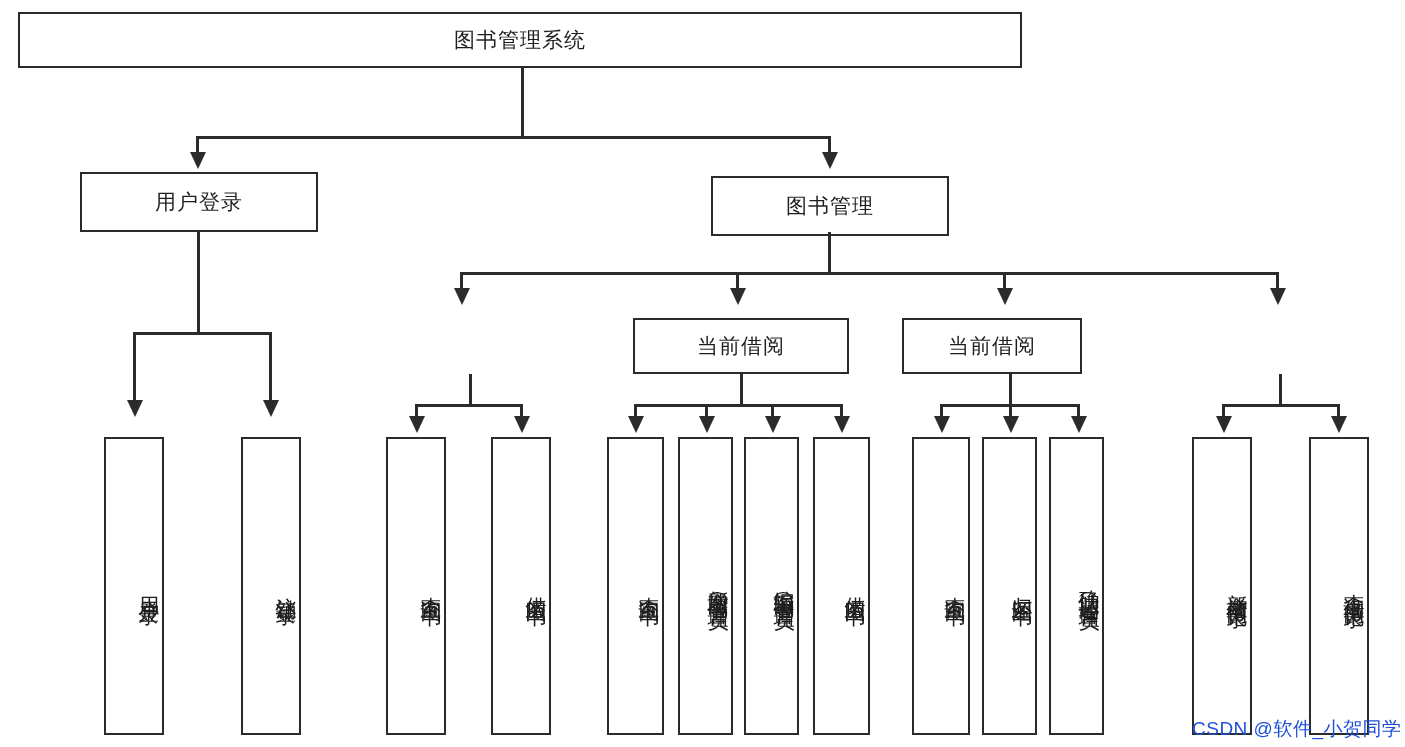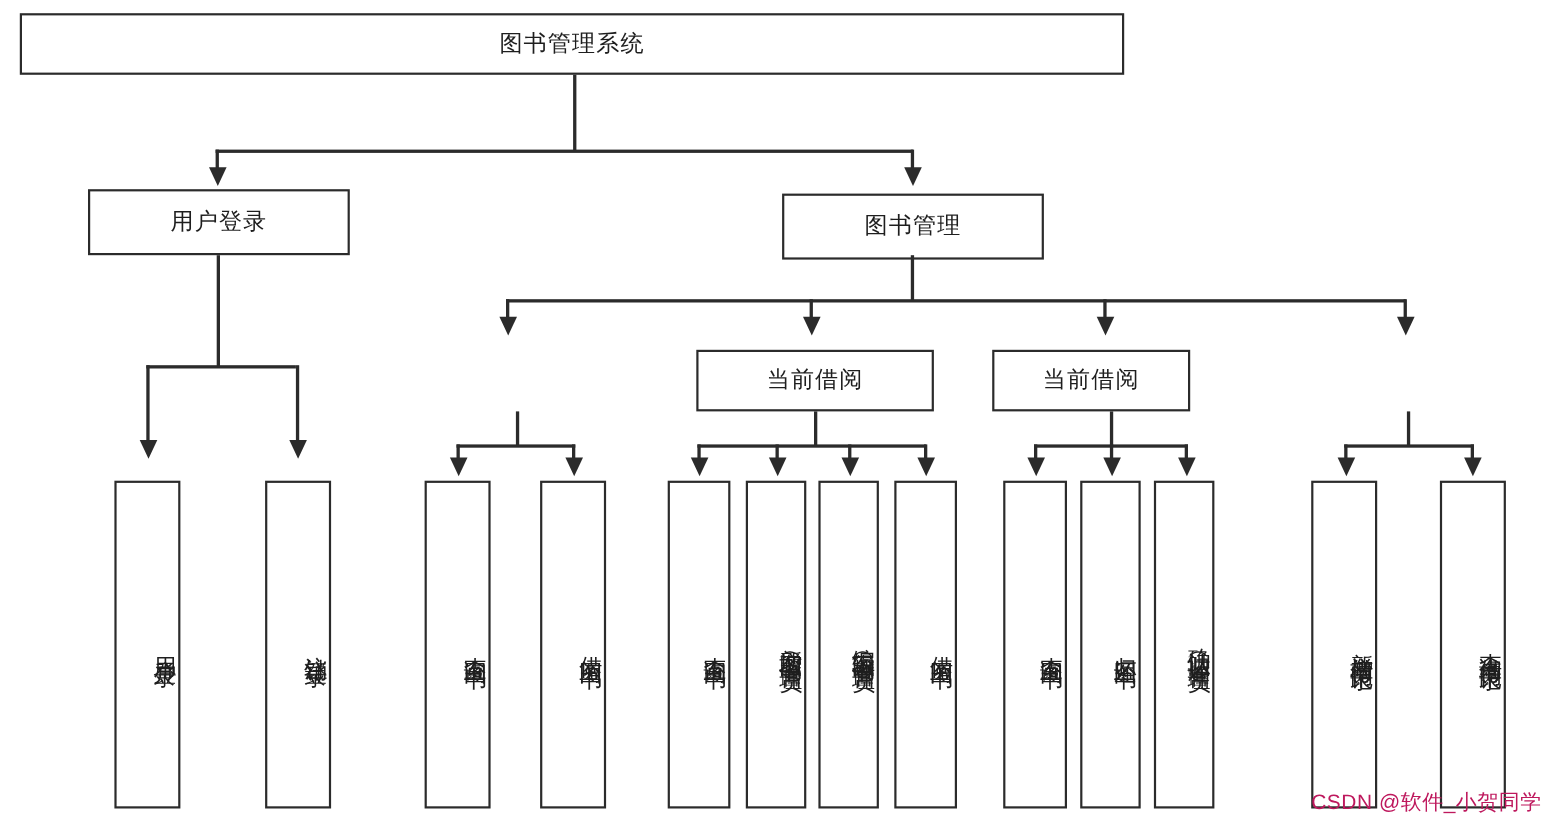--- a/index.html
+++ b/index.html
@@ -62,21 +62,21 @@
     position:absolute;
     width:0;height:0;
     border-left:8px solid transparent;
     border-right:8px solid transparent;
     border-top:17px solid #2b2b2b;
   }
   
   .wm{
     position:absolute;
     font-size:19px;
-    color:#be185d;
+    color:#1d4ed8;
     white-space:nowrap;
     letter-spacing:0.5px;
     pointer-events:none;
   }
 </style>
 </head>
 <body>
 
 <div id="canvas">
 

